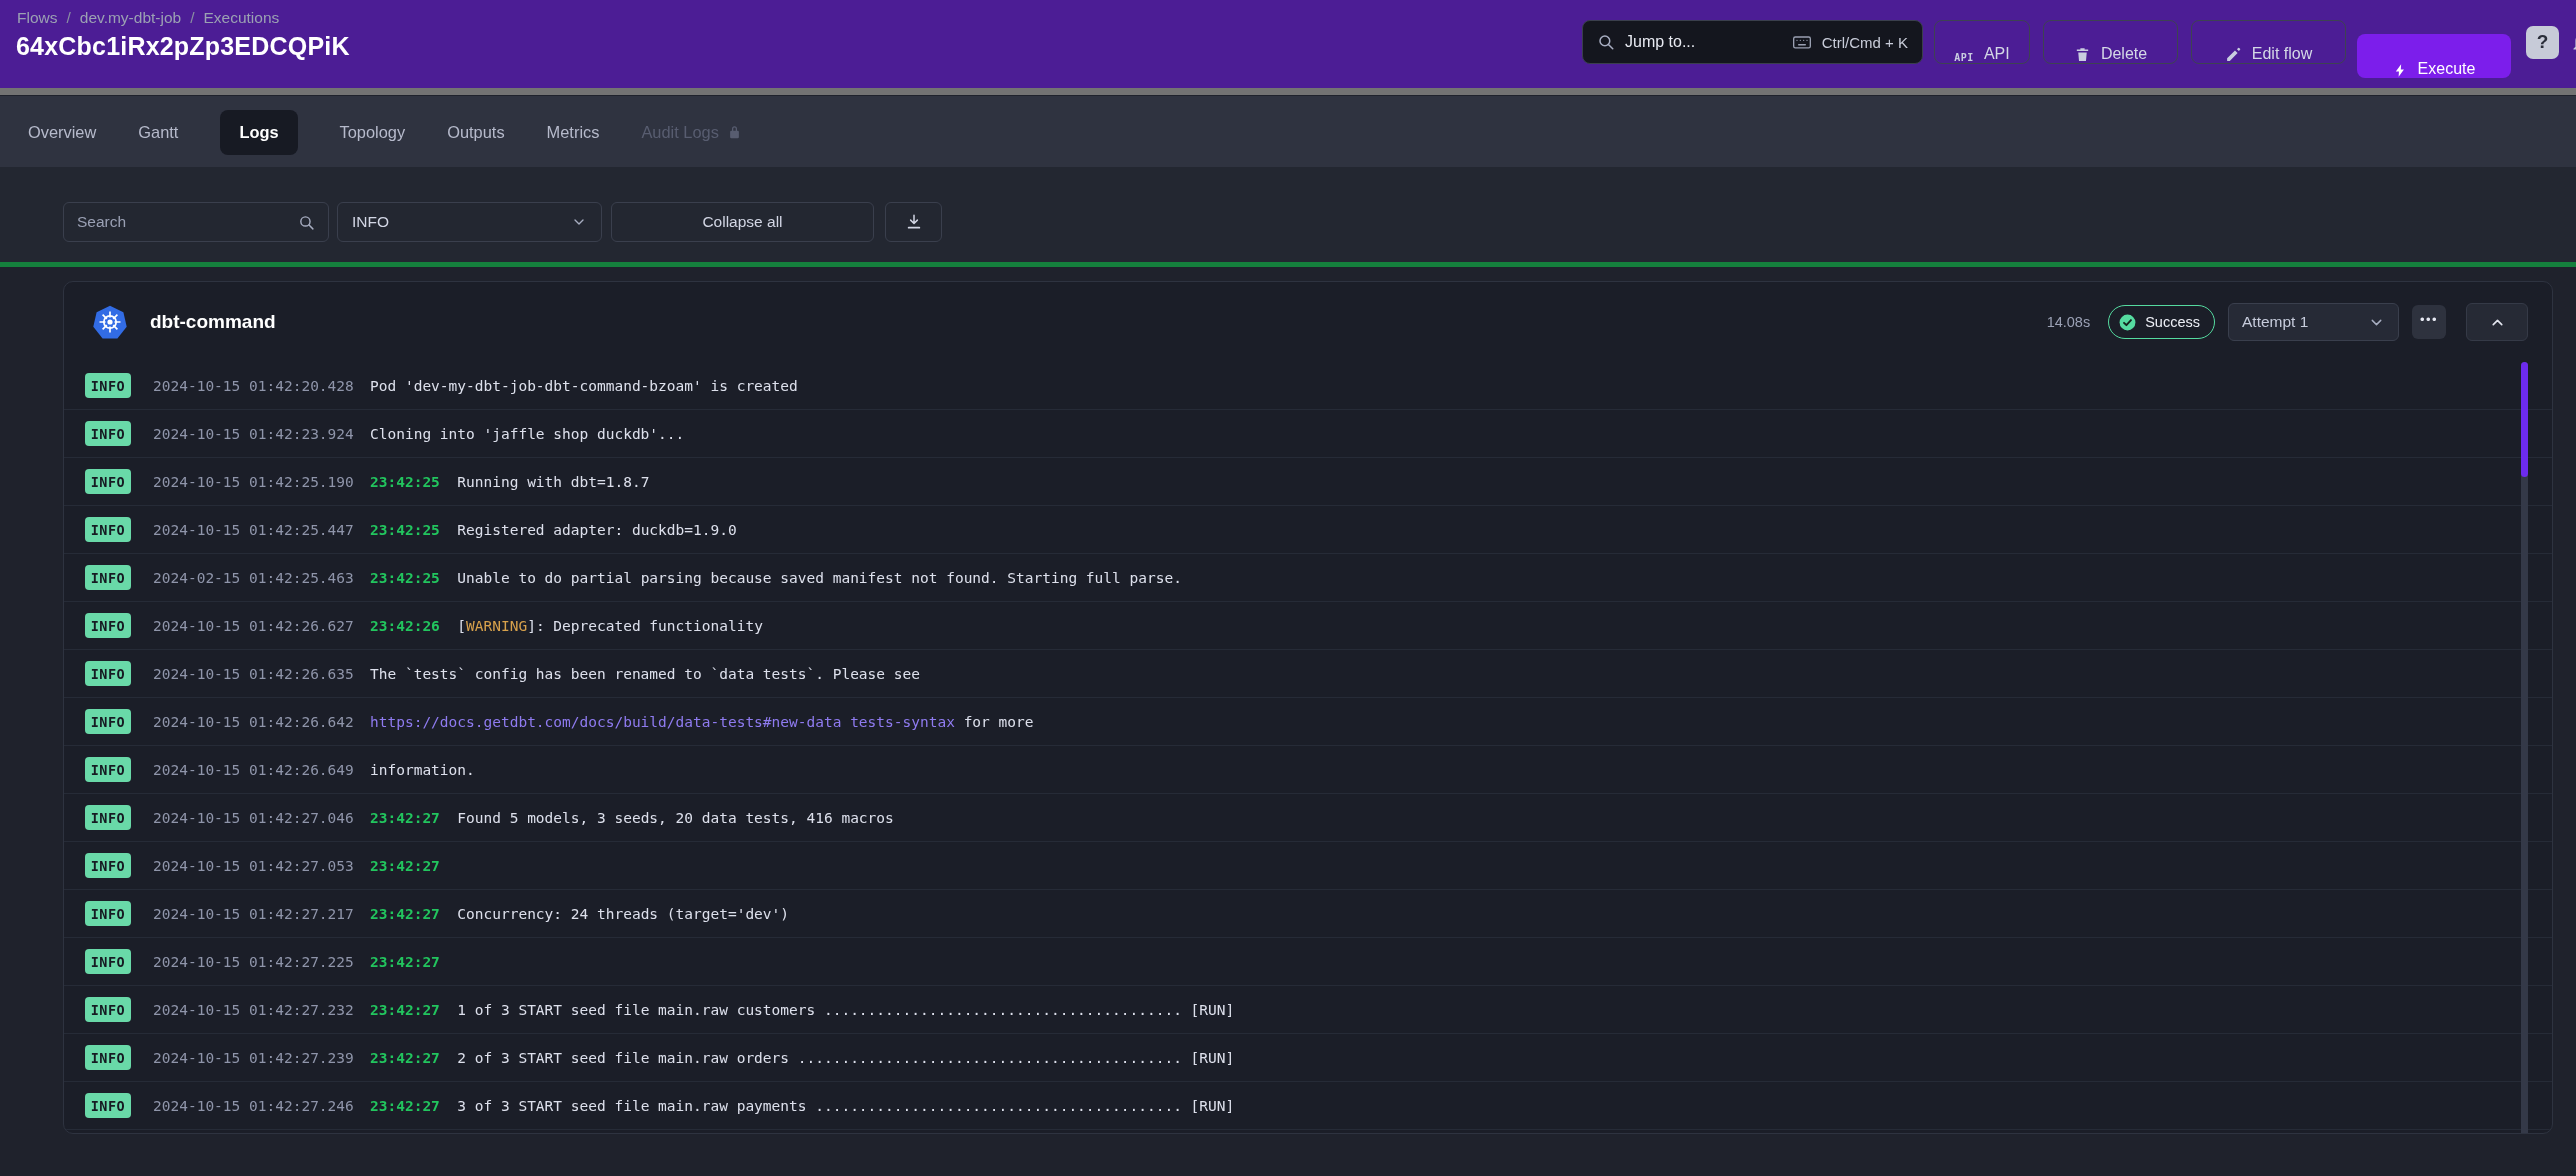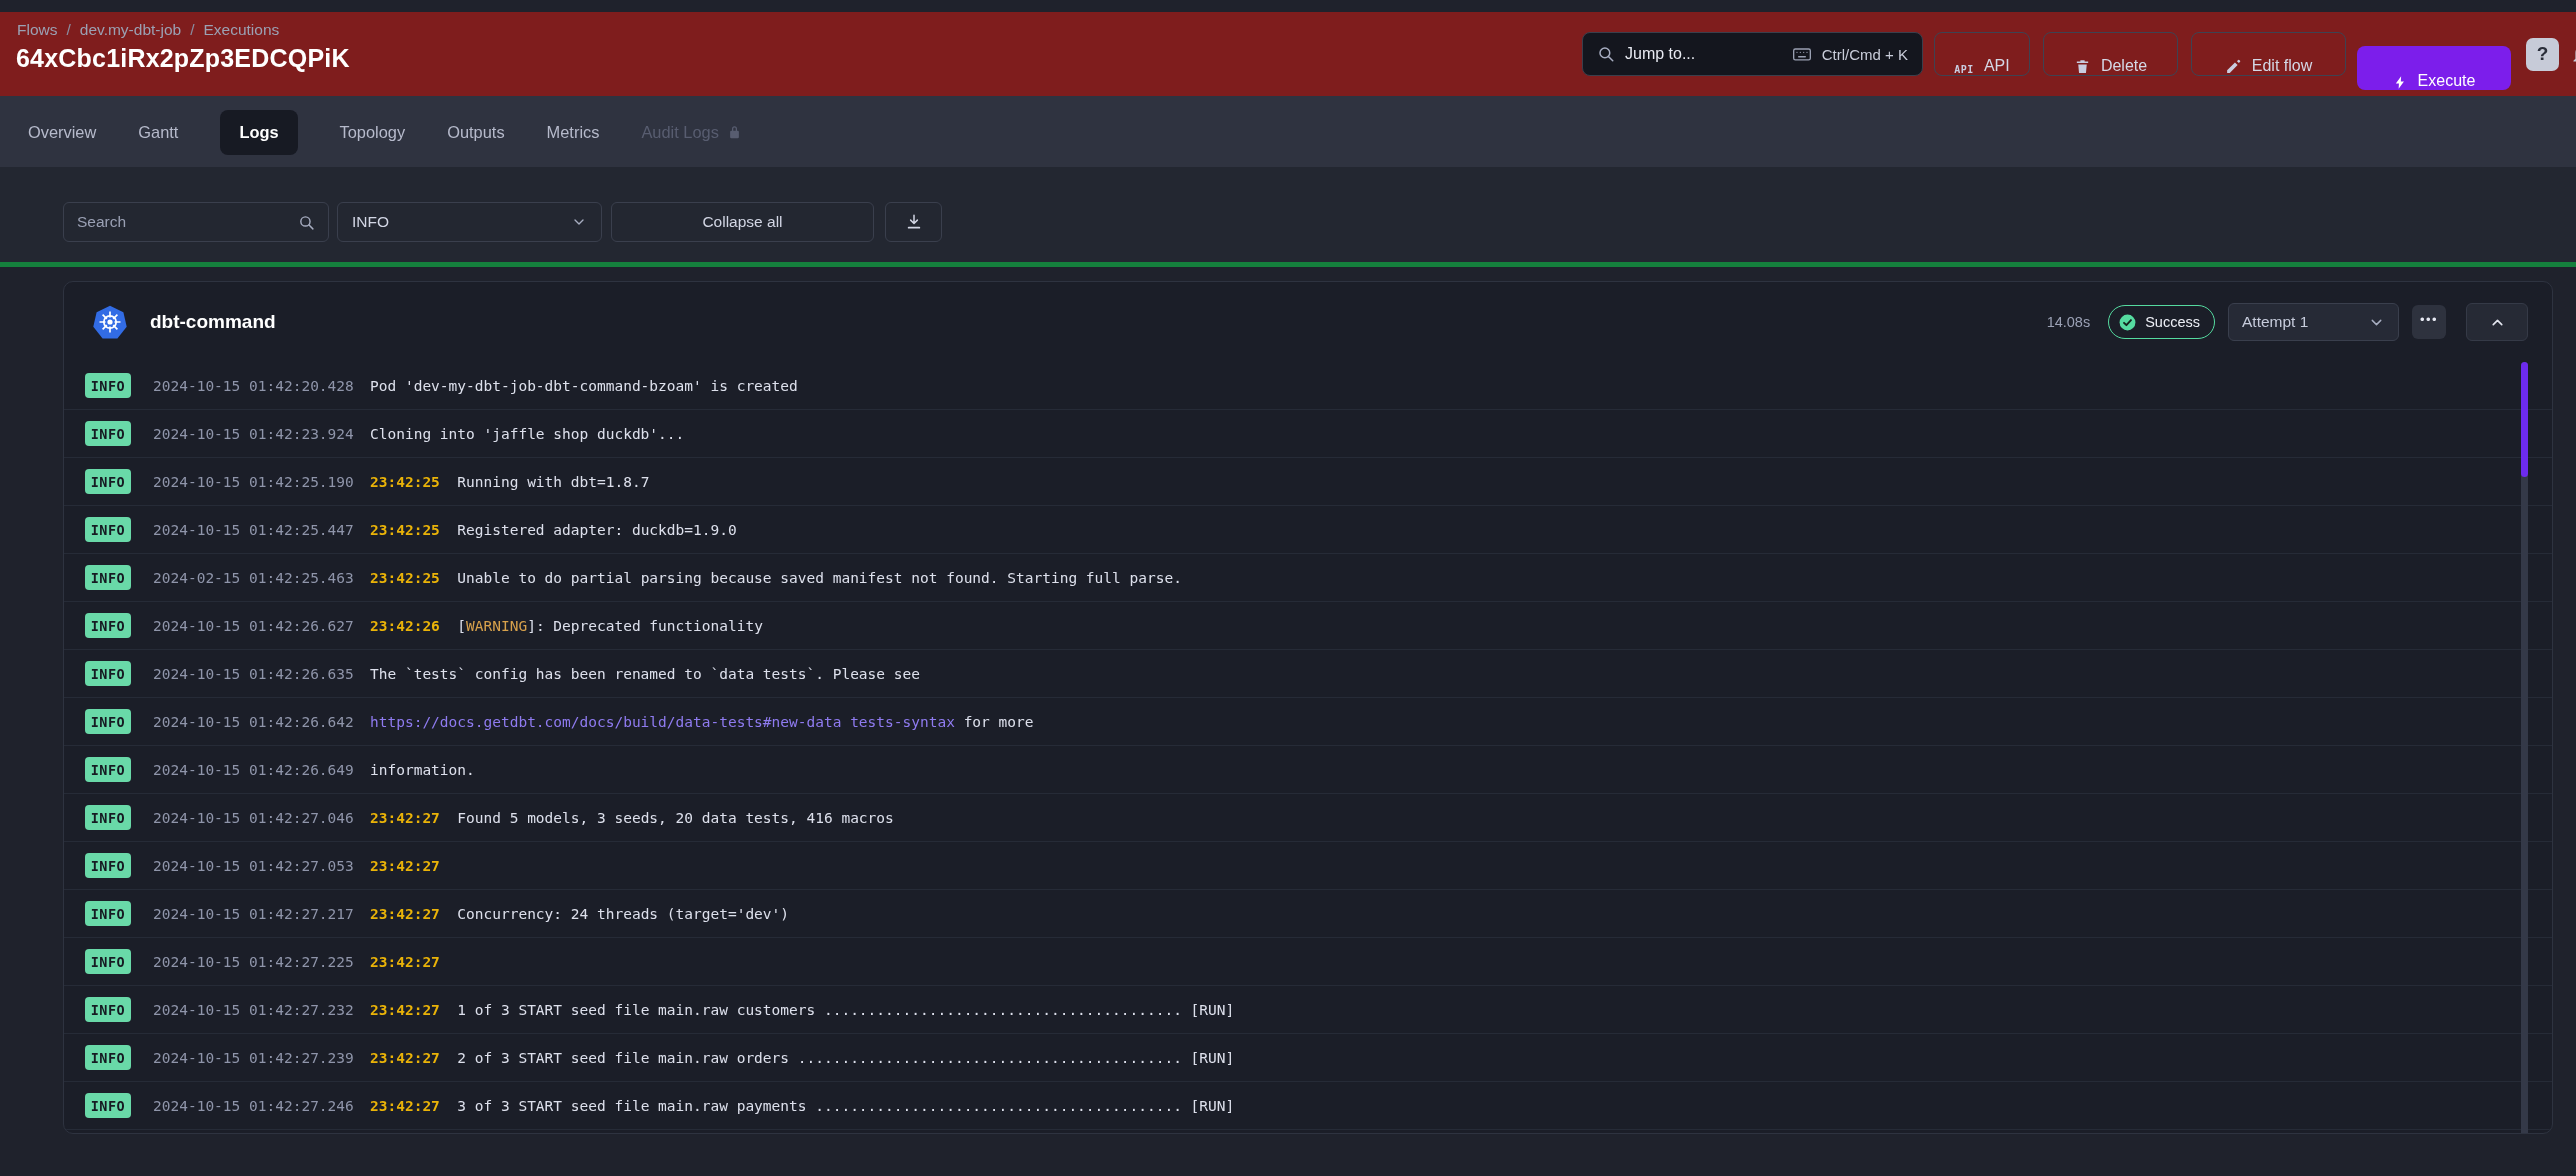--- a/index.html
+++ b/index.html
@@ -1,22 +1,22 @@
 <!DOCTYPE html>
 <html style="--accent-purple: #7C1EEB; --info-badge-bg: #69D9A8; --info-badge-text: #161A22; --success-green: #55DBA0; --warn-orange: #D7A14C; --link-purple: #8F7BF0; --scroll-thumb: #6D2BEE; --k8s-blue: #326CE5;"><head>
 <meta charset="utf-8">
 <style>
   * { margin:0; padding:0; box-sizing:border-box; }
   html,body { width:2576px; height:1176px; overflow:hidden; background:#1F222C;
               font-family:"Liberation Sans", sans-serif; position:relative; }
   .mono { font-family:Liberation Sans, sans-serif; }
 
   
-  .header { position:absolute; top:12px; left:0; right:0; height:95px; background:#7f1d1d;
-            border-bottom:1px solid #737373; }
+  .header { position:absolute; top:0; left:0; right:0; height:95px; background:#4c1d95;
+            border-bottom:7px solid #737373; }
   .breadcrumb { position:absolute; left:17px; top:9px; font-size:15.5px; color:#9BA1B3; display:flex; gap:9px; }
   .breadcrumb .sep { color:#8A8FA2; }
   .page-title { position:absolute; left:16px; top:32px; font-size:25px; font-weight:700; color:#FFFFFF; letter-spacing:0.2px; }
 
   .topbar { position:absolute; left:1582px; top:20px; height:44px; display:flex; align-items:center; }
   .jump { width:341px; height:44px; background:#14161E; border:1px solid #3A3F4C; border-radius:8px;
           display:flex; align-items:center; padding:0 14px; gap:10px; }
   .jump input { flex:1; min-width:0; background:transparent; border:none; outline:none; color:#E8EAF2;
                 font-size:16px; font-family:"Liberation Sans", sans-serif; }
   .jump input::placeholder { color:#E8EAF2; opacity:1; }
@@ -81,21 +81,21 @@
   .log-row { height:48px; display:flex; align-items:center; padding-left:21px; }
   .log-row:not(:last-child) { border-bottom:1px solid #262B37; }
   .lvl-badge { width:46px; height:25px; border-radius:4px; background:var(--info-badge-bg); color:var(--info-badge-text);
                font-family:"DejaVu Sans Mono", monospace; font-size:13.5px; font-weight:700; letter-spacing:0.5px;
                display:flex; align-items:center; justify-content:center; flex:none; }
   .log-ts { margin-left:22px; width:201px; flex:none; font-family:"DejaVu Sans Mono", monospace;
             font-size:14.5px; color:#8F95AA; white-space:pre; }
   .log-msg { margin-left:16px; font-family:"DejaVu Sans Mono", monospace; font-size:14.5px; color:#DDE0EC;
              white-space:pre; overflow:hidden; }
   .sg-text { color:#DDE0EC; }
-  .sg-bold { color:#eab308; font-weight:700; }
+  .sg-bold { color:#22c55e; font-weight:700; }
   .sg-warn { color:var(--warn-orange); }
   .sg-link { color:var(--link-purple); cursor:pointer; }
 
   .scroll-track { position:absolute; top:0; bottom:0; right:24px; width:7px; background:#343948; border-radius:4px; }
   .scroll-thumb { position:absolute; top:0; left:0; width:7px; height:115px; background:var(--scroll-thumb); border-radius:4px; cursor:grab; }
 </style>
 </head>
 <body>
 
 <div class="header">

